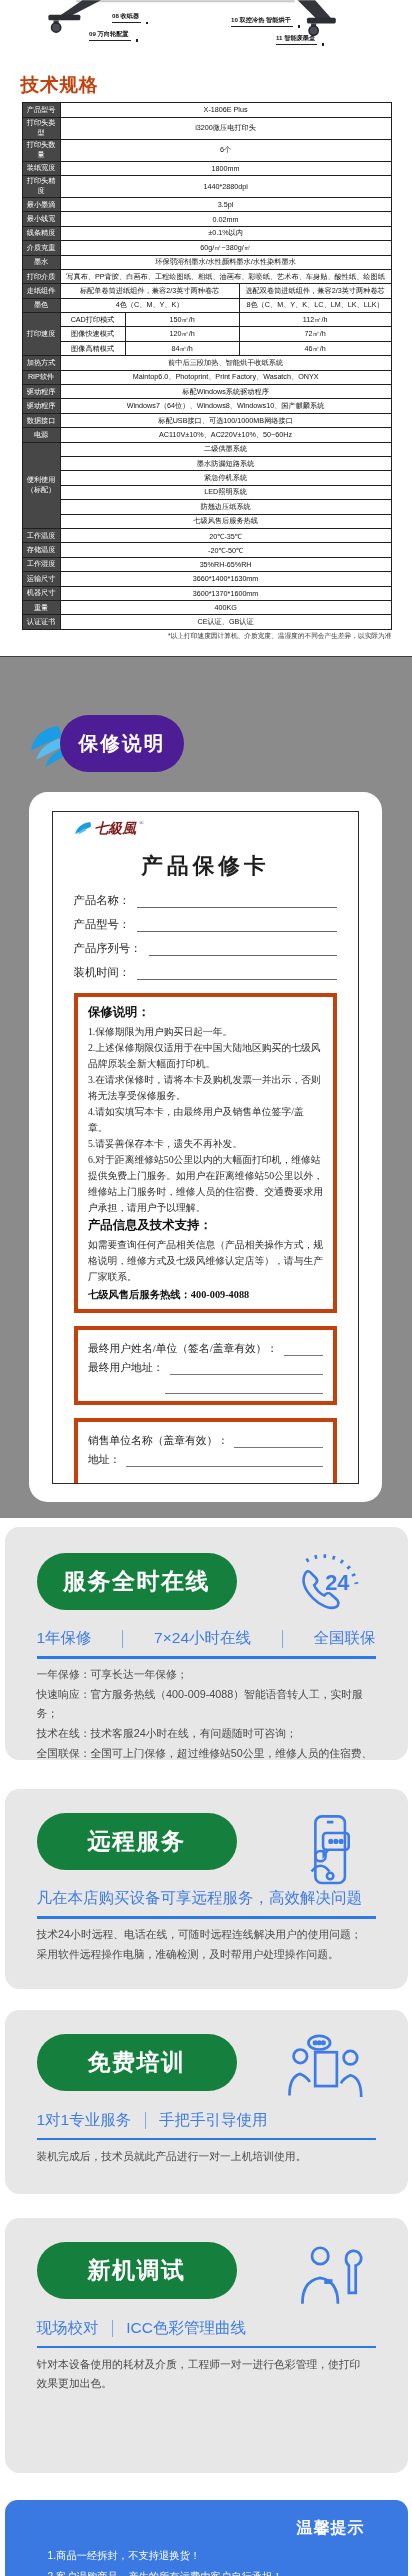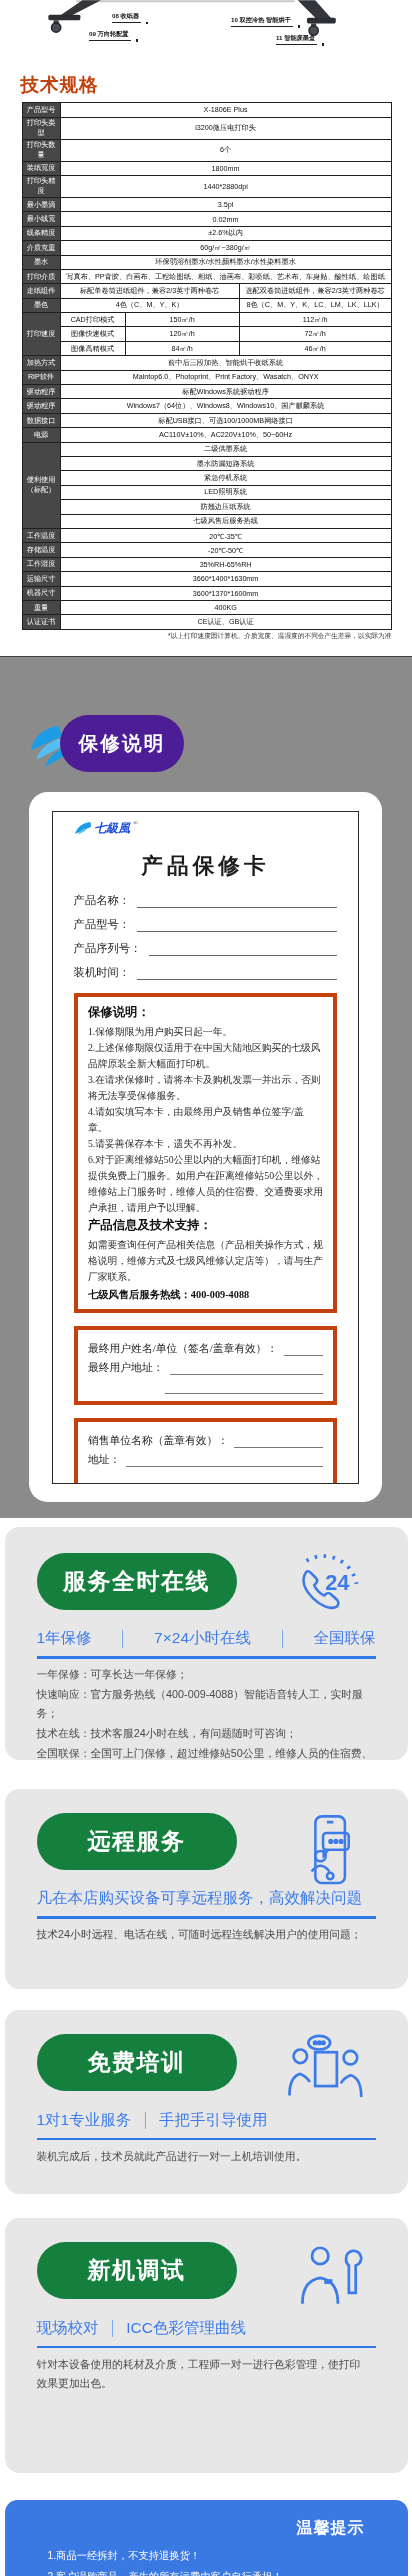--- a/index.html
+++ b/index.html
@@ -28,21 +28,21 @@
   
   .sec-warranty{height:861px;background:#8b8b8b;border-top:1.5px solid #404040;overflow:hidden;position:relative;}
   .badge{position:absolute;left:60px;top:58px;width:124px;height:57px;background:#4c1d95;border-radius:30px;
          display:flex;align-items:center;justify-content:center;color:#fff;font-size:19.6px;font-weight:bold;letter-spacing:2.1px;}
   .badge-wing{position:absolute;left:29px;top:66px;}
   .wcard{position:absolute;left:29px;top:135px;width:353px;height:710px;background:#fff;border-radius:18.5px;
          box-sizing:border-box;padding:18.5px 23px;}
   .winner{border:1px solid #2b2b2b;height:100%;box-sizing:border-box;padding:8.2px 20.6px 5.2px;
           font-family:"Liberation Serif",serif;color:#222;overflow:hidden;}
   .brand{display:flex;align-items:flex-start;gap:3.1px;height:29px;}
-  .brand .bname{font-size:12px;font-weight:bold;color:#1d4ed8;font-style:italic;text-align:right;}
+  .brand .bname{font-size:14px;font-weight:bold;color:#7f1d1d;font-style:italic;text-align:right;}
   .brand sup{font-size:5.7px;color:#333;}
   .wtitle{text-align:center;font-size:21.6px;font-weight:600;letter-spacing:4.1px;margin:2.1px 0 13.4px;color:#1d1d1d;}
   .frow{display:flex;align-items:flex-end;margin:0 0 8.8px;font-size:11.3px;}
   .frow .line{flex:1;border-bottom:1px solid #666;height:12.4px;margin-left:7.2px;}
   .wbox{border:4px solid #c2410c;padding:6.2px 10.3px 7.2px;margin-top:13px;}
   .wbox h3{margin:1px 0 3.1px;font-size:12.4px;font-weight:bold;color:#111;}
   .witem{font-size:9.8px;line-height:16px;color:#2c2c2c;}
   .hotline{font-size:10.3px;font-weight:bold;margin-top:3.1px;color:#111;}
   .brow{display:flex;align-items:flex-end;font-size:10.8px;margin:5.2px 0;}
   .brow .line{flex:1;border-bottom:1px solid #777;height:11.3px;margin-left:6.2px;}
@@ -127,21 +127,21 @@
         <tr>
             <th>最小墨滴</th>
             <td colspan="3">3.5pl</td>
           </tr>
         <tr>
             <th>最小线宽</th>
             <td colspan="3">0.02mm</td>
           </tr>
         <tr>
             <th>线条精度</th>
-            <td colspan="3">±2.6%以内</td>
+            <td colspan="3">±0.1%以内</td>
           </tr>
         <tr>
             <th>介质克重</th>
             <td colspan="3">60g/㎡~380g/㎡</td>
           </tr>
         <tr>
             <th>墨水</th>
             <td colspan="3">环保弱溶剂墨水/水性颜料墨水/水性染料墨水</td>
           </tr>
         <tr>
@@ -436,20 +436,21 @@
           <circle cx="78" cy="45" r="2" fill="#3d7ce8"></circle>
         <circle cx="46" cy="68" r="8"></circle>
         <path d="M32 92 q14 -18 28 0"></path>
       </svg>
       <div class="tg left">
         <span>凡在本店购买设备可享远程服务，高效解决问题</span>
       </div>
       <div class="rule"></div>
       <div class="sbody">
         <p>技术24小时远程、电话在线，可随时远程连线解决用户的使用问题；</p>
+        <p>采用软件远程操作电脑，准确检测，及时帮用户处理操作问题。</p>
       </div>
     </div>
 
     <div class="scard" id="cardC">
       <div class="pill">免费培训</div>
       <svg class="cicon" width="88" height="77" viewBox="0 0 130 110" fill="none" stroke="#3d7ce8" stroke-width="4">
         <circle cx="30" cy="34" r="10"></circle>
         <path d="M14 92 q0 -28 16 -32 q10 4 14 12"></path>
         <rect x="52" y="28" width="32" height="50"></rect>
         <circle cx="104" cy="36" r="10"></circle>

